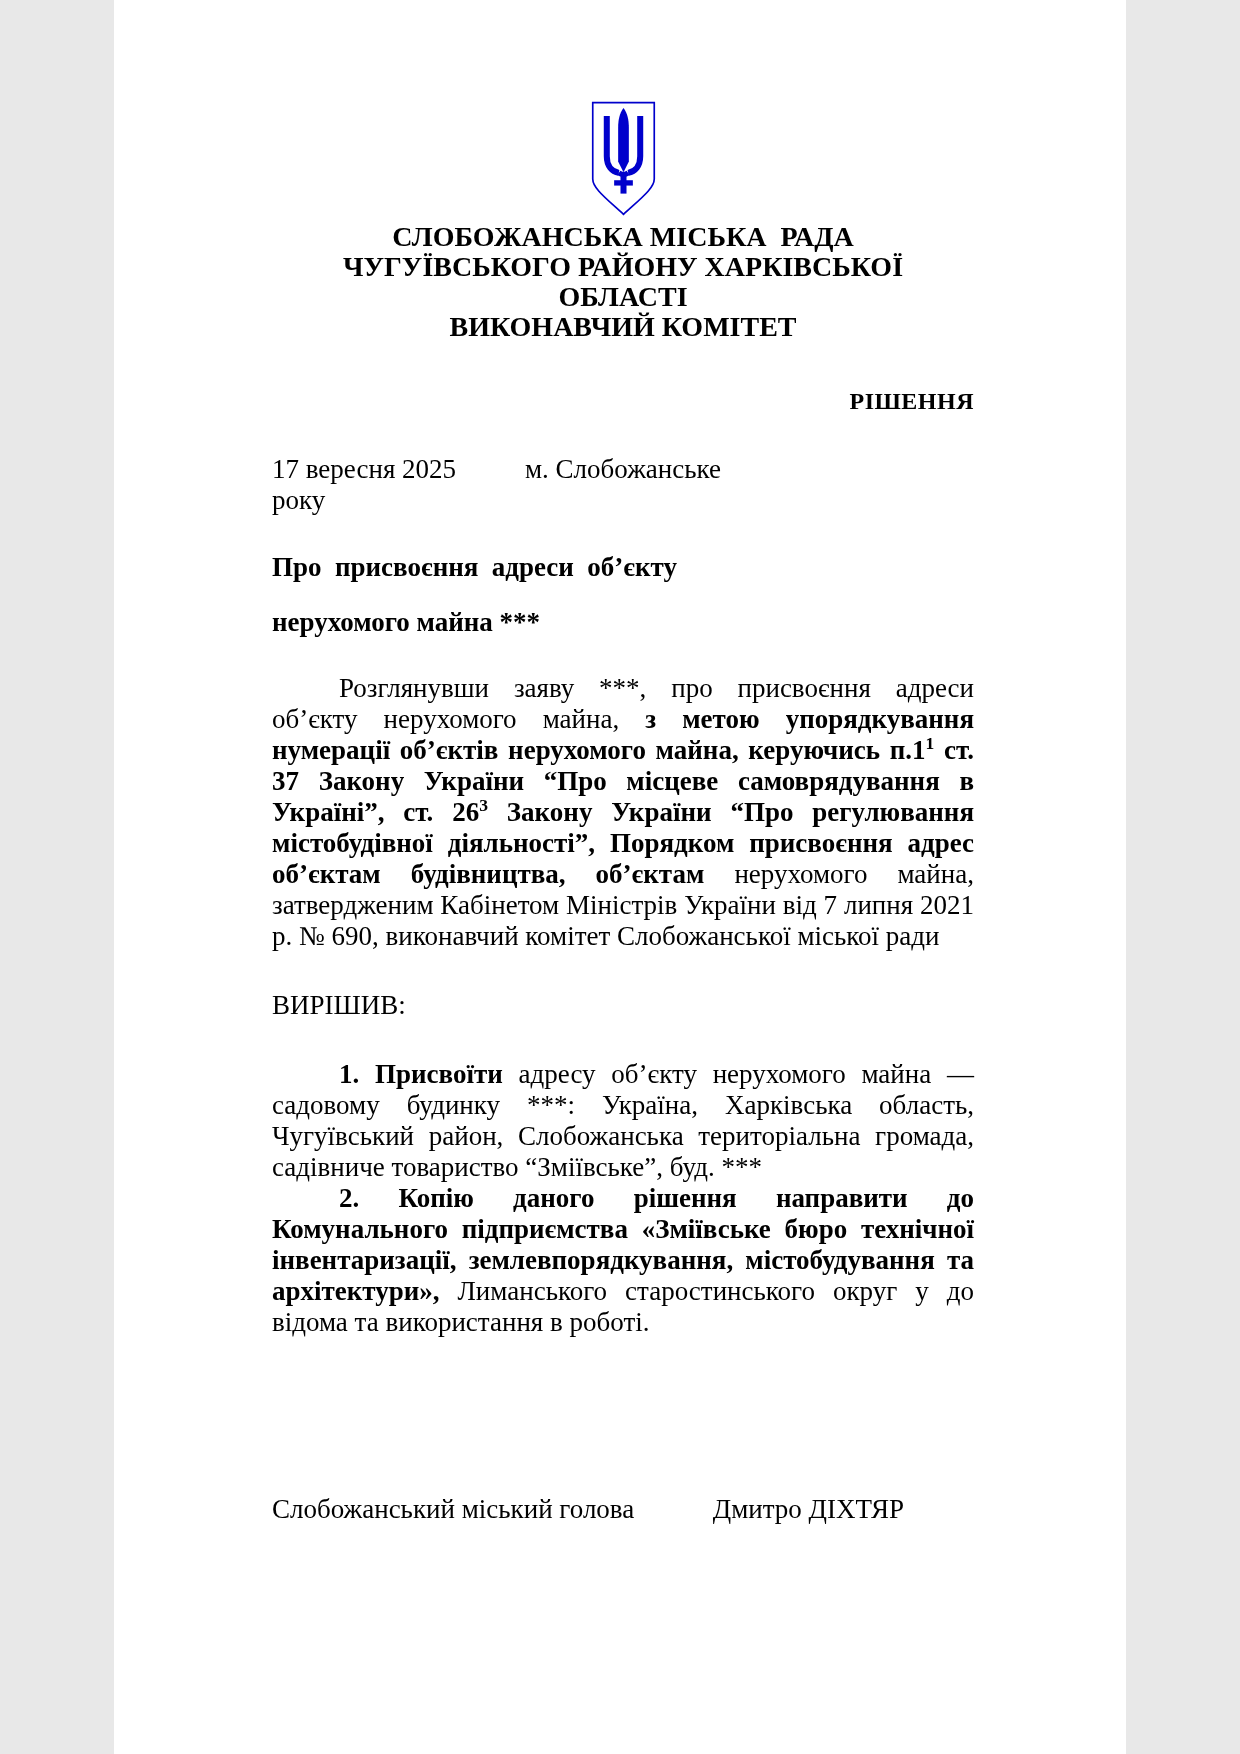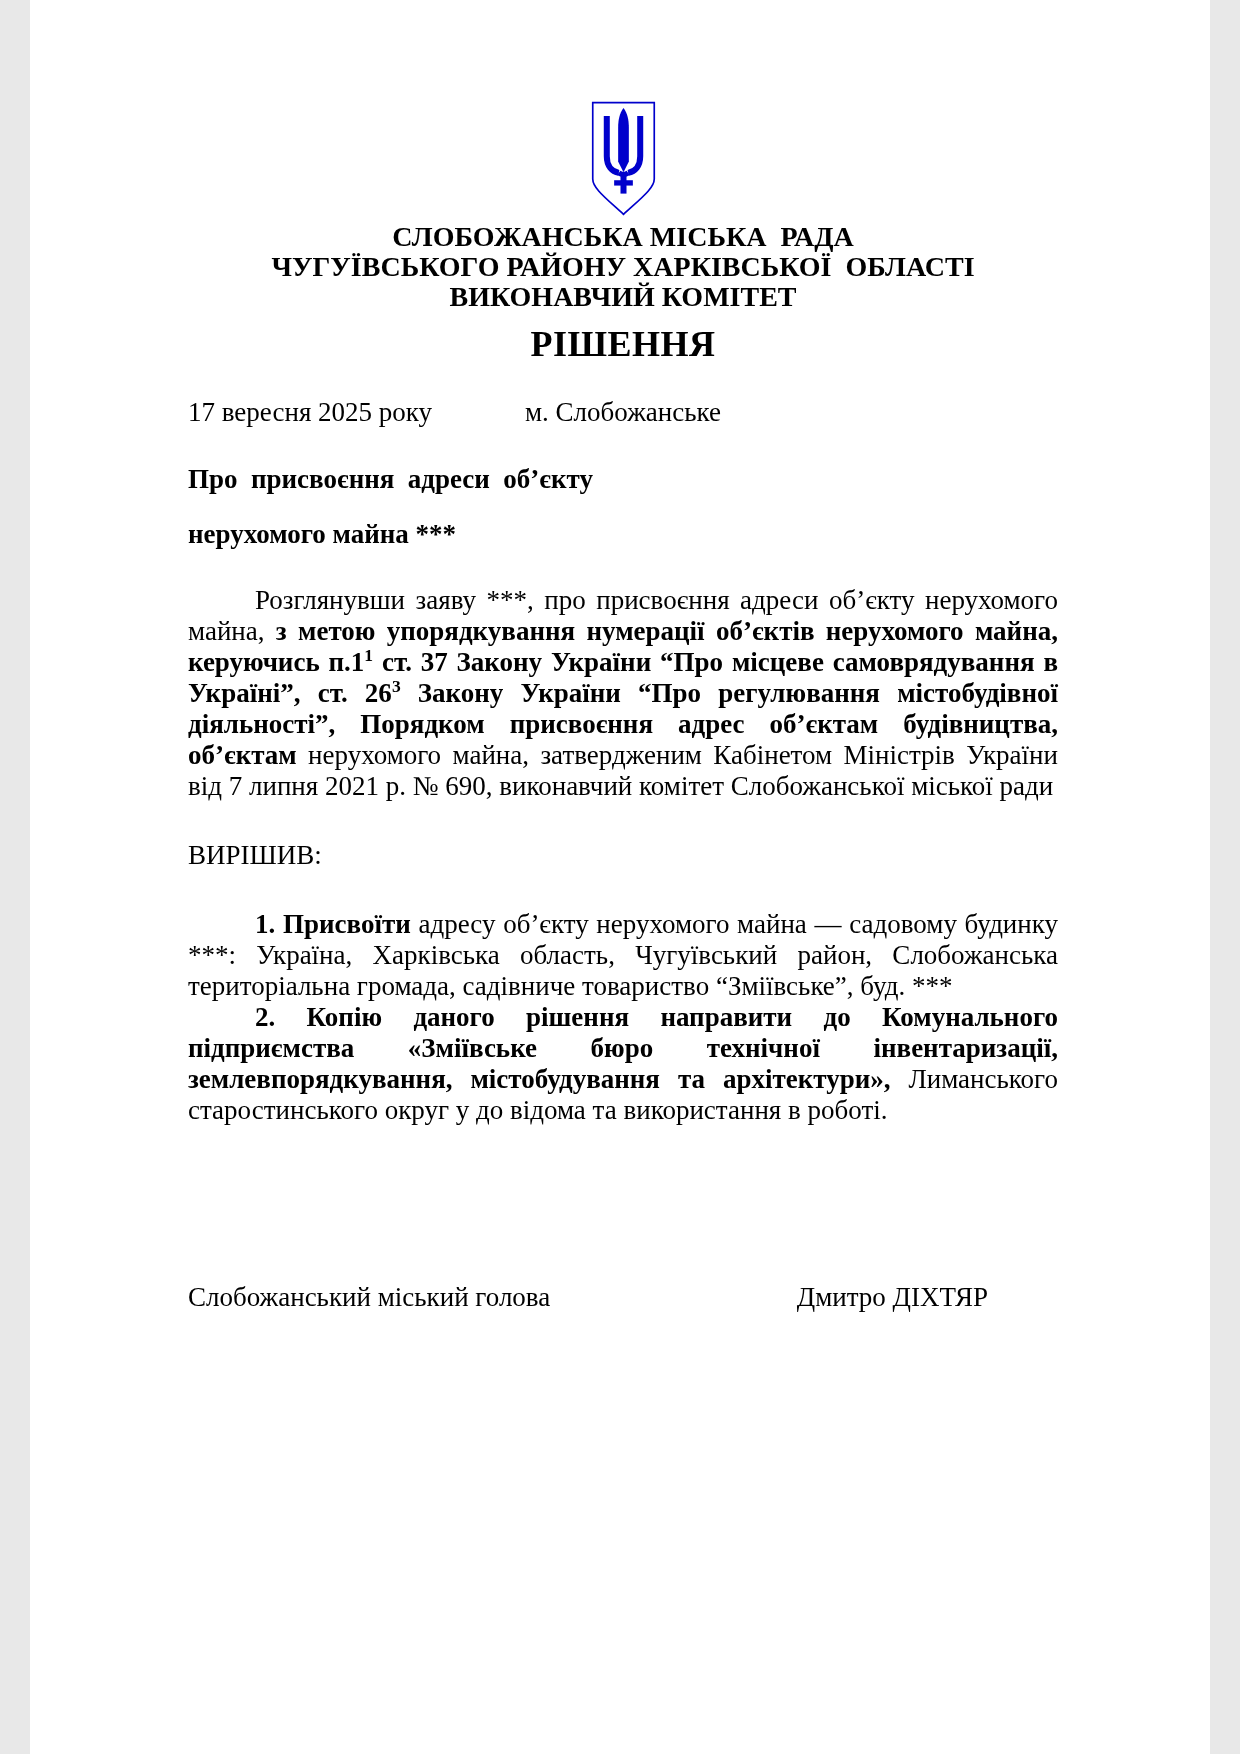--- a/index.html
+++ b/index.html
@@ -1,18 +1,18 @@
 <!DOCTYPE html>
 <html lang="uk" style="--emblem-blue: #0000cc; --text-color: #000000; --page-bg: #ffffff;"><head>
 <meta charset="utf-8">
 <style>
   * { margin:0; padding:0; box-sizing:border-box; }
   html, body { background:#e8e8e8; }
   .page {
-    width:1180px; height:1754px;
+    width:1012px; height:1754px;
     background: var(--page-bg, #ffffff);
     color: var(--text-color, #000000);
     font-family:"Liberation Serif","DejaVu Serif",serif;
     font-size:27px; line-height:31px;
     padding:100px 152px 0 158px;
     margin:0 auto;
     position:relative;
     overflow:hidden;
   }
   .emblem-wrap { text-align:center; height:118px; }
@@ -20,23 +20,23 @@
   .tryzub .strokep { stroke: var(--emblem-blue,#0000cc); fill:none; }
   .tryzub .fillp   { fill: var(--emblem-blue,#0000cc); stroke:none; }
   .tryzub .border  { stroke: var(--emblem-blue,#0000cc); fill:none; stroke-width:2.5; }
   .org-block { margin-top:4px; }
   .org-line {
     font-weight:bold; text-align:center;
     font-size:28px; line-height:30px;
     white-space:pre-wrap;
   }
   .doc-type {
-    font-weight:bold; text-align:center;
-    font-size:36px; line-height:30px;
-    margin-top:17px; letter-spacing:0.5px;
+    font-weight:bold; text-align:right;
+    font-size:24px; line-height:30px;
+    margin-top:44px; letter-spacing:0.5px;
   }
   .meta-row {
     display:grid; grid-template-columns:1fr 1fr 1fr;
     margin-top:38px;
   }
   .meta-date  { text-align:left; }
   .meta-place { text-align:center; }
   .meta-number{ text-align:right; padding-right:10px; }
   .subject { width:405px; font-weight:bold; margin-top:36px; }
   .subject-line1 { display:block; text-align:justify; text-align-last:justify; }

